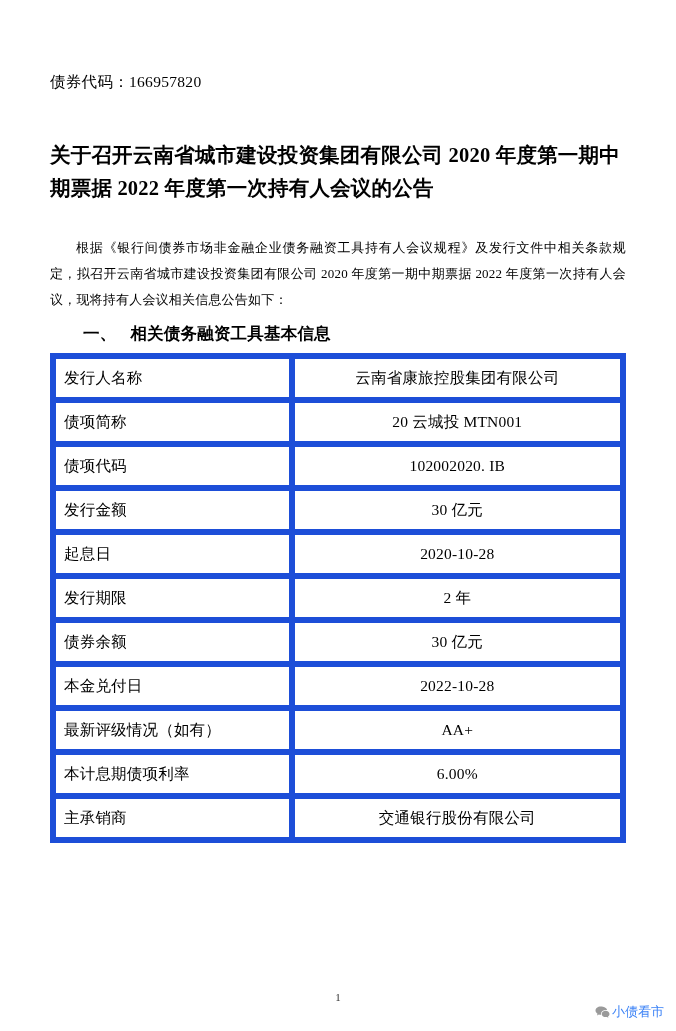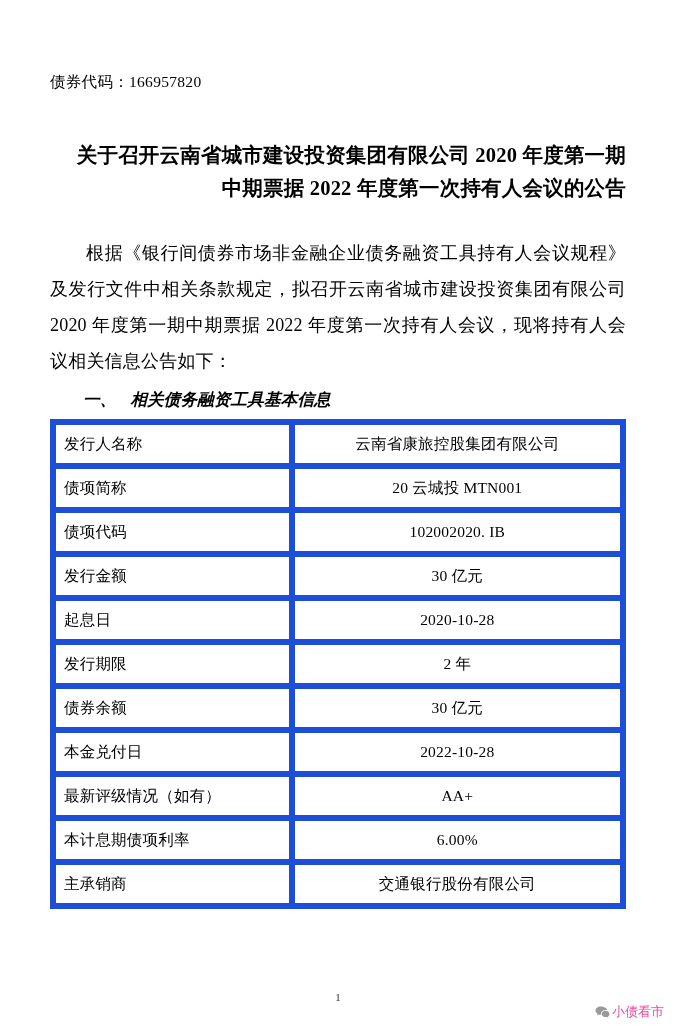--- a/index.html
+++ b/index.html
@@ -36,39 +36,37 @@
     width: 90px;
   }
   .header-short {
     white-space: nowrap;
   }
   .doc-title {
     margin-top: 46px;
     font-size: 20.5px;
     font-weight: bold;
     line-height: 1.62;
-    text-align: right;
-    letter-spacing: 0.2px;
-    margin-left: 7px;
+    text-align: left;
+    letter-spacing: 0.2px;
   }
   .para {
     margin-top: 30px;
-    font-size: 18px;
+    font-size: 13px;
     line-height: 2.0;
     text-align: justify;
     text-indent: 2em;
     letter-spacing: 0.2px;
   }
   .section-heading {
     margin-top: 10px;
     font-size: 16.5px;
     font-weight: bold;
     letter-spacing: 0.2px;
     text-indent: 2em;
-    font-style: italic;
   }
   .section-heading .sec-num {
     margin-right: 14px;
   }
   table.info-table {
     margin-top: 8px;
     width: 100%;
     border-collapse: collapse;
     table-layout: fixed;
     font-size: 15.5px;
@@ -100,21 +98,21 @@
     font-size: 11px;
     color: #333333;
   }
   .watermark {
     position: absolute;
     right: 12px;
     bottom: 10px;
     display: flex;
     align-items: center;
     gap: 2px;
-    color: #ec4899;
+    color: #3b82f6;
     font-size: 13px;
     font-family: "Liberation Sans", sans-serif;
   }
   .wm-icon {
     width: 15px;
     height: 13px;
     display: inline-block;
     position: relative;
   }
   .wm-icon svg { display: block; }

